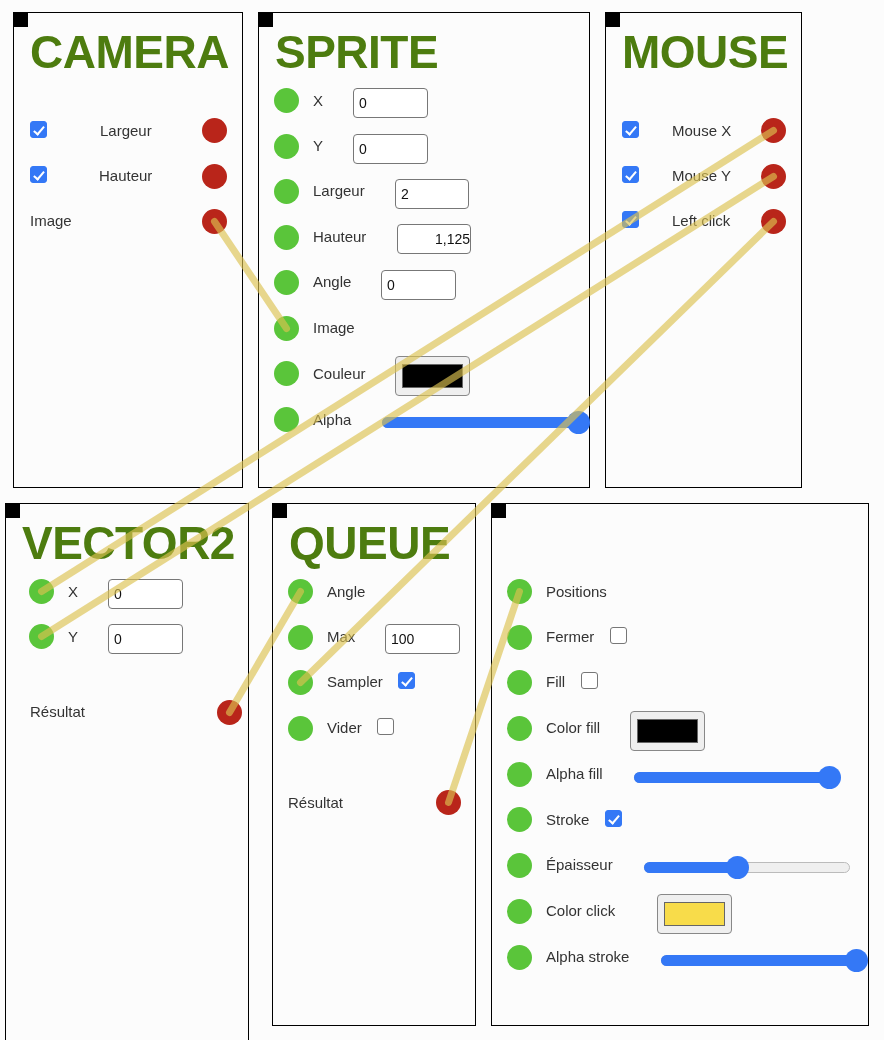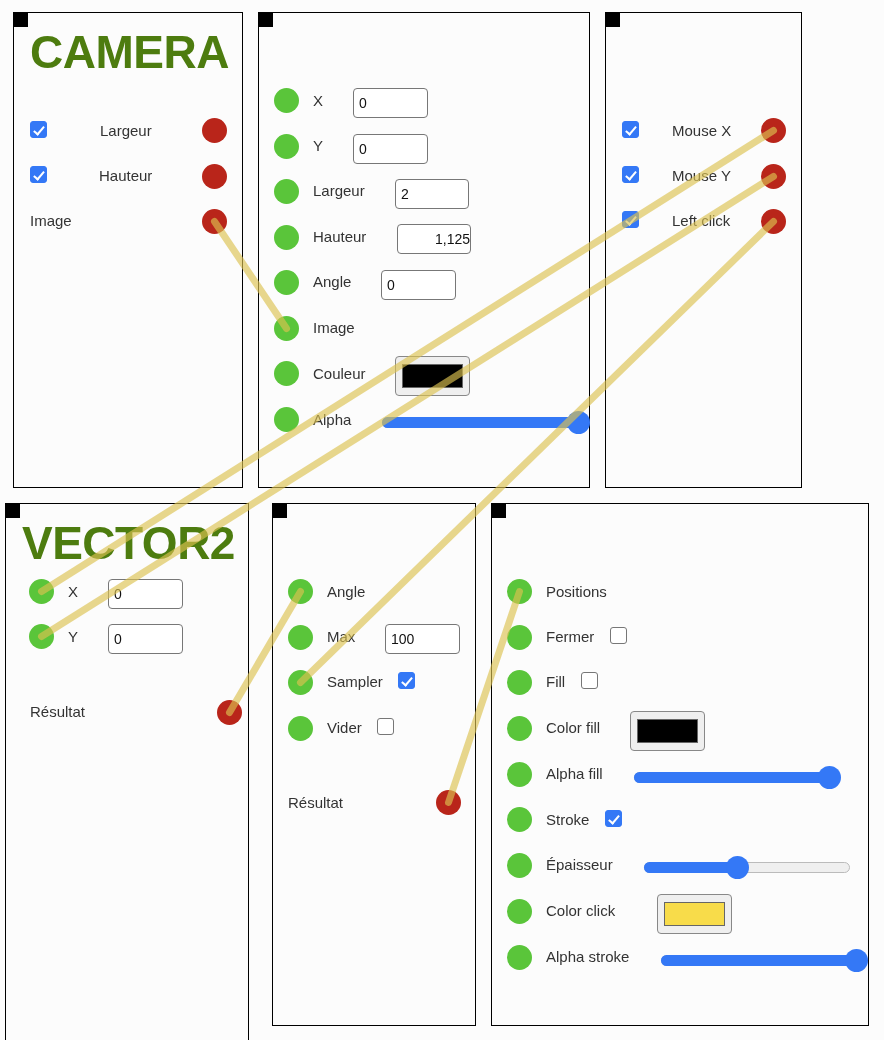--- a/index.html
+++ b/index.html
@@ -77,20 +77,21 @@
 <div class="el lbl" style="left:100px;top:122px;">Largeur</div>
 <div class="el dot-out" style="left: 202px; top: 118px; background: rgb(185, 37, 26);"></div>
 <div class="el cb checked" style="left:30px;top:166px;"></div>
 <div class="el lbl" style="left:99px;top:167px;">Hauteur</div>
 <div class="el dot-out" style="left: 202px; top: 164px; background: rgb(185, 37, 26);"></div>
 <div class="el lbl" style="left:30px;top:212px;">Image</div>
 <div class="el dot-out" style="left: 202px; top: 209px; background: rgb(185, 37, 26);"></div>
 
 <div class="panel" style="left:258px;top:12px;width:332px;height:476px;">
   <div class="corner"></div>
+  <div class="title">SPRITE</div>
 </div>
 <div class="el dot-in" style="left: 274px; top: 88px; background: rgb(90, 197, 58);"></div>
 <div class="el lbl" style="left:313px;top:92px;">X</div>
 <div class="el txt" style="left:353px;top:88px;width:75px;">0</div>
 <div class="el dot-in" style="left: 274px; top: 134px; background: rgb(90, 197, 58);"></div>
 <div class="el lbl" style="left:313px;top:137px;">Y</div>
 <div class="el txt" style="left:353px;top:134px;width:75px;">0</div>
 <div class="el dot-in" style="left: 274px; top: 179px; background: rgb(90, 197, 58);"></div>
 <div class="el lbl" style="left:313px;top:182px;">Largeur</div>
 <div class="el txt" style="left:395px;top:179px;width:74px;">2</div>
@@ -110,20 +111,21 @@
 <div class="el dot-in" style="left: 274px; top: 407px; background: rgb(90, 197, 58);"></div>
 <div class="el lbl" style="left:313px;top:411px;">Alpha</div>
 <div class="el slider" style="left:382px;top:410px;width:196px;">
   <div class="track"></div>
   <div class="fill" style="width: 196px; background: rgb(52, 120, 246);"></div>
   <div class="thumb" style="left: 196px; background: rgb(52, 120, 246);"></div>
 </div>
 
 <div class="panel" style="left:605px;top:12px;width:197px;height:476px;">
   <div class="corner"></div>
+  <div class="title">MOUSE</div>
 </div>
 <div class="el cb checked" style="left:622px;top:121px;"></div>
 <div class="el lbl" style="left:672px;top:122px;">Mouse X</div>
 <div class="el dot-out" style="left: 761px; top: 118px; background: rgb(185, 37, 26);"></div>
 <div class="el cb checked" style="left:622px;top:166px;"></div>
 <div class="el lbl" style="left:672px;top:167px;">Mouse Y</div>
 <div class="el dot-out" style="left: 761px; top: 164px; background: rgb(185, 37, 26);"></div>
 <div class="el cb checked" style="left:622px;top:211px;"></div>
 <div class="el lbl" style="left:672px;top:212px;">Left click</div>
 <div class="el dot-out" style="left: 761px; top: 209px; background: rgb(185, 37, 26);"></div>
@@ -136,20 +138,21 @@
 <div class="el lbl" style="left:68px;top:583px;">X</div>
 <div class="el txt" style="left:108px;top:579px;width:75px;">0</div>
 <div class="el dot-in" style="left: 29px; top: 624px; background: rgb(90, 197, 58);"></div>
 <div class="el lbl" style="left:68px;top:628px;">Y</div>
 <div class="el txt" style="left:108px;top:624px;width:75px;">0</div>
 <div class="el lbl" style="left:30px;top:703px;">Résultat</div>
 <div class="el dot-out" style="left: 217px; top: 700px; background: rgb(185, 37, 26);"></div>
 
 <div class="panel" style="left:272px;top:503px;width:204px;height:523px;">
   <div class="corner"></div>
+  <div class="title">QUEUE</div>
 </div>
 <div class="el dot-in" style="left: 288px; top: 579px; background: rgb(90, 197, 58);"></div>
 <div class="el lbl" style="left:327px;top:583px;">Angle</div>
 <div class="el dot-in" style="left: 288px; top: 625px; background: rgb(90, 197, 58);"></div>
 <div class="el lbl" style="left:327px;top:628px;">Max</div>
 <div class="el txt" style="left:385px;top:624px;width:75px;">100</div>
 <div class="el dot-in" style="left: 288px; top: 670px; background: rgb(90, 197, 58);"></div>
 <div class="el lbl" style="left:327px;top:673px;">Sampler</div>
 <div class="el cb checked" style="left:398px;top:672px;"></div>
 <div class="el dot-in" style="left: 288px; top: 716px; background: rgb(90, 197, 58);"></div>

